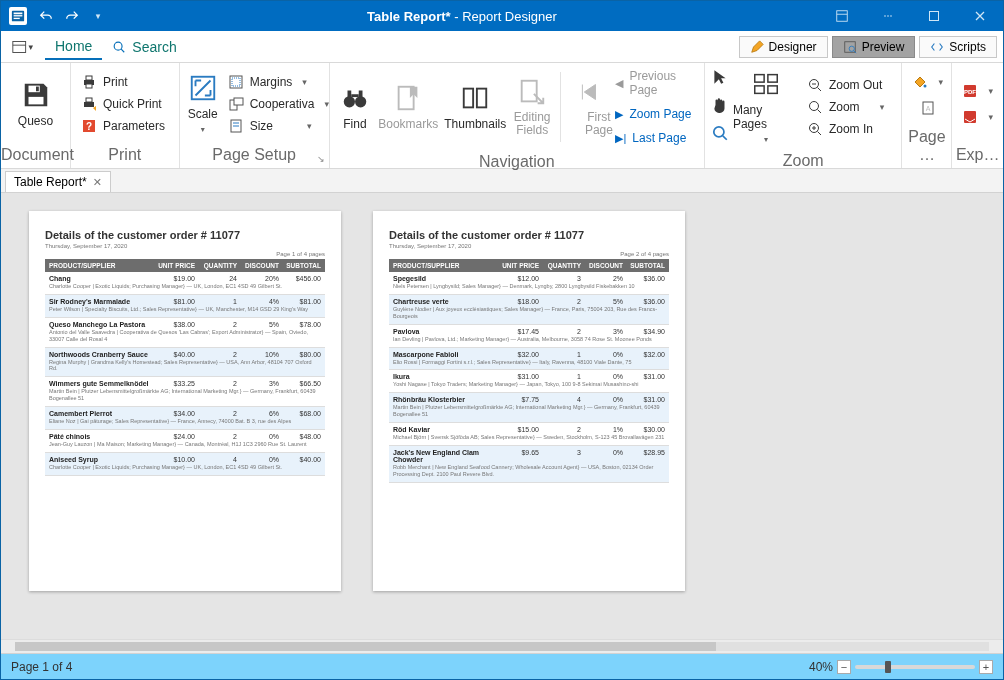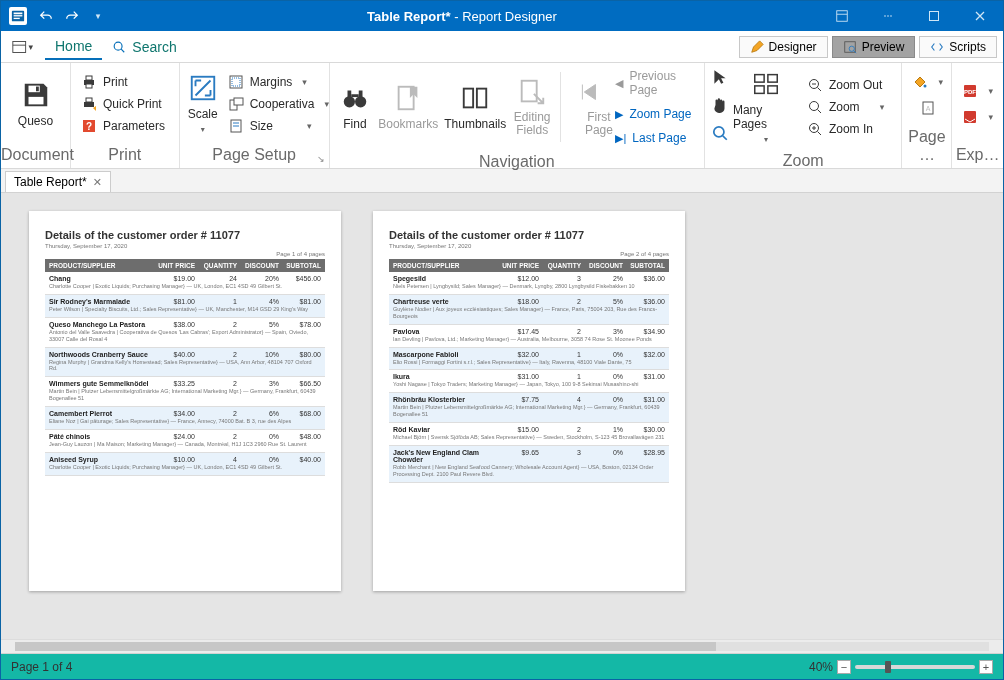--- a/index.html
+++ b/index.html
@@ -55,21 +55,21 @@
 .thead { display:flex; background:#6d6d6d; color:#fff; font-size:6.5px; font-weight:600; padding:3px 4px; }
 .thead .c1 { flex:1; }
 .thead .c { width:42px; text-align:right; }
 .row { border-bottom:1px solid #ddd; padding:3px 4px 4px; }
 .row .top { display:flex; }
 .row .name { flex:1; font-weight:700; font-size:7px; color:#222; }
 .row .v { width:42px; text-align:right; }
 .row .sub { font-size:5.5px; color:#777; margin-top:1px; line-height:1.25; }
 .row.blue { background:#e8f2fb; }
 
-.statusbar { height:26px; border-top:1px solid #d2d2d2; background:#14b8a6; display:flex; align-items:center; padding:0 10px; font-size:12px; color:#333; }
+.statusbar { height:26px; border-top:1px solid #d2d2d2; background:#7dd3fc; display:flex; align-items:center; padding:0 10px; font-size:12px; color:#333; }
 .statusbar .spacer { flex:1; }
 .zoom { display:flex; align-items:center; gap:4px; }
 .track { width:120px; height:4px; background:#d8d8d8; border-radius:2px; position:relative; }
 .thumb { position:absolute; top:-4px; left:30px; width:6px; height:12px; background:#555; border-radius:1px; }
 .zbtn { width:14px; height:14px; border:1px solid #aaa; display:flex; align-items:center; justify-content:center; font-size:11px; cursor:pointer; background:#fff; color:#555; }
 .hscroll { height:14px; background:#ececec; border-top:1px solid #dcdcdc; position:relative; }
 .hscroll .tr { position:absolute; left:14px; right:14px; top:2px; bottom:2px; background:#e0e0e0; }
 .hscroll .th { position:absolute; left:14px; top:2px; bottom:2px; width:70%; background:#c7c7c7; }
 
 .dl { position:absolute; right:4px; bottom:4px; font-size:9px; color:#888; cursor:pointer; }

